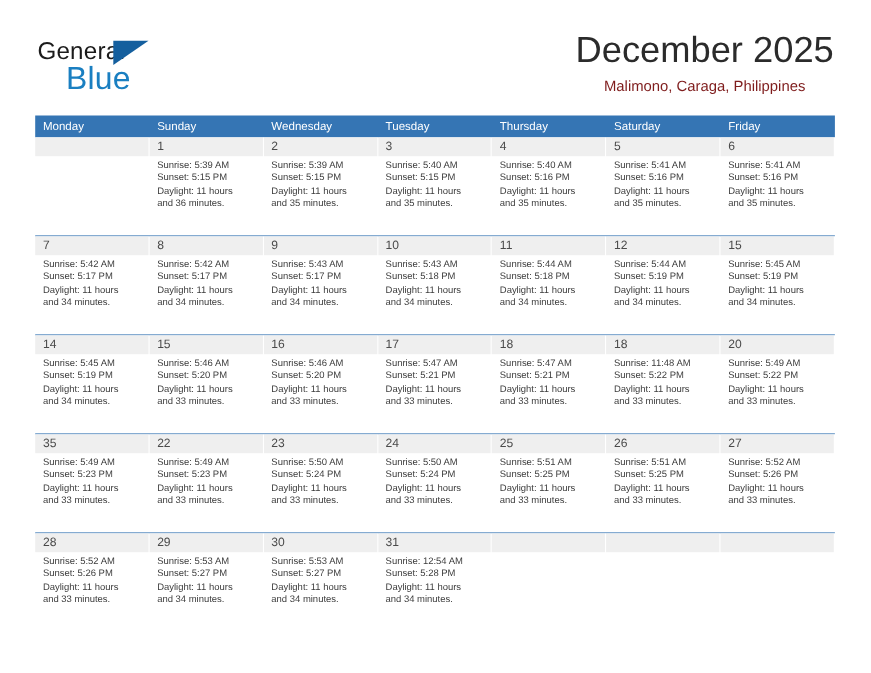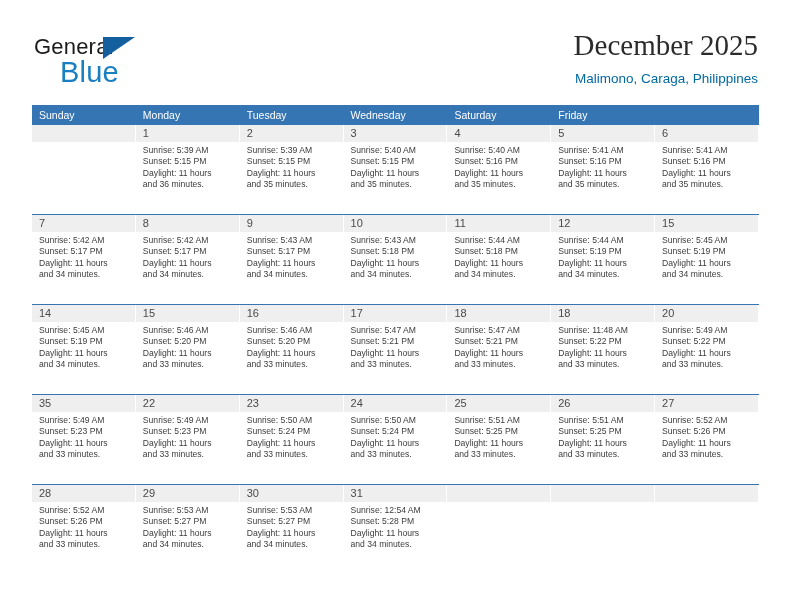--- a/index.html
+++ b/index.html
@@ -50,34 +50,35 @@
     border-left: 32px solid #145f9e;
     border-bottom: 22px solid transparent;
   }
 
   .title-block {
     position: absolute;
     right: 34px; top: 28px;
     text-align: right;
   }
   .cal-title {
-    font-size: 29px;
+    font-size: 33px;
     color: #2b2b2b;
     line-height: 34px;
     white-space: nowrap;
     font-weight: normal;
-    font-family: Liberation Serif, serif;
+    font-family: Liberation Sans, sans-serif;
   }
   .cal-subtitle {
     margin-top: 9px;
     font-size: 13.5px;
-    color: #0369a1;
+    color: #7f1d1d;
     line-height: 16px;
     white-space: nowrap;
     font-family: "Liberation Sans", sans-serif;
+    text-align: center;
   }
 
   
   .calendar {
     position: absolute;
     left: 32px; top: 105px;
     width: 727px;
   }
   .cal-row {
     display: flex;
@@ -149,24 +150,25 @@
 
     <div class="title-block">
       <div class="cal-title">December 2025</div>
       <div class="cal-subtitle">Malimono, Caraga, Philippines</div>
     </div>
 
   </div>
 
   <div class="calendar">
     <div class="cal-row dow-row" id="dow-row">
+        <div class="dow-cell">Monday</div>
         <div class="dow-cell">Sunday</div>
-        <div class="dow-cell">Monday</div>
+        <div class="dow-cell">Wednesday</div>
         <div class="dow-cell">Tuesday</div>
-        <div class="dow-cell">Wednesday</div>
+        <div class="dow-cell">Thursday</div>
         <div class="dow-cell">Saturday</div>
         <div class="dow-cell">Friday</div>
       </div>
     <div id="weeks-container">
         <div class="cal-row week-row">
           <div class="day-cell empty">
             <div class="day-num-band"></div>
             <div class="day-body"></div>
           </div>
           <div class="day-cell">

